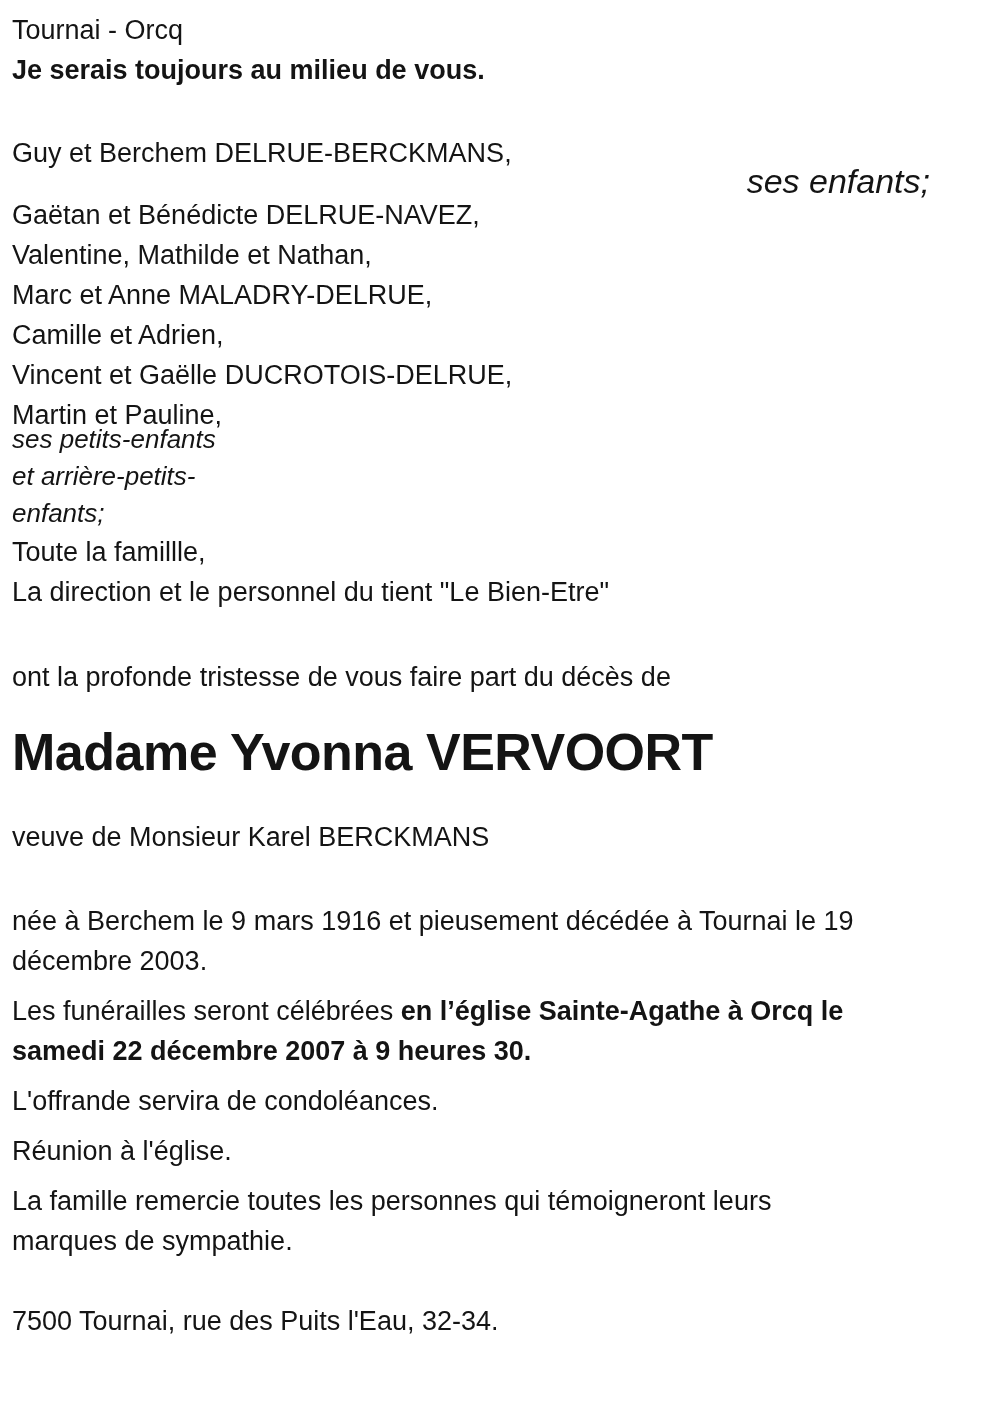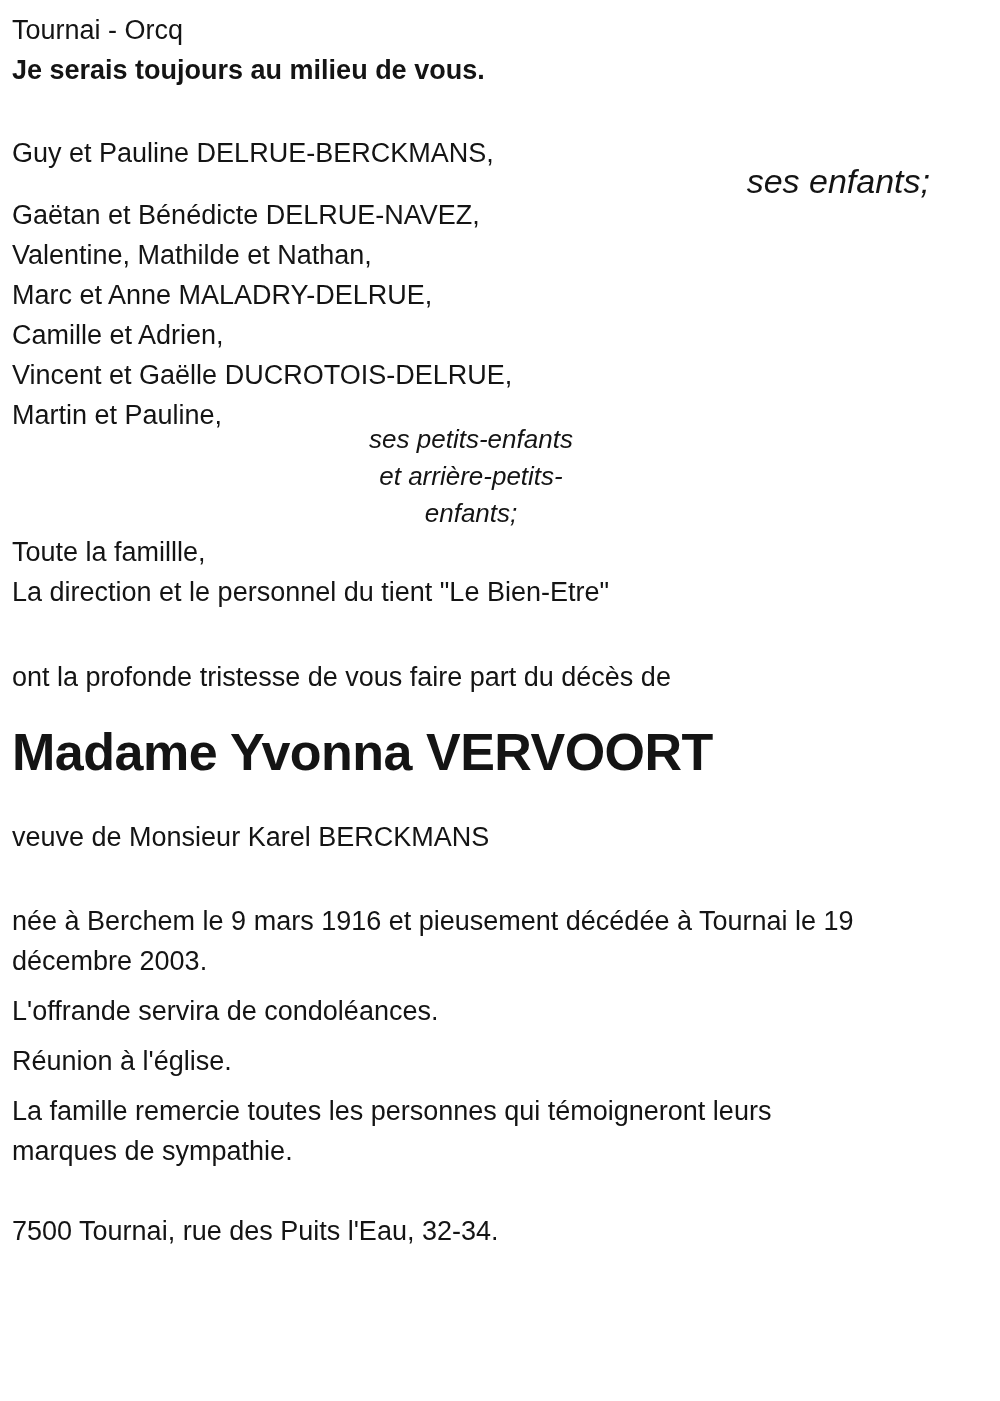--- a/index.html
+++ b/index.html
@@ -25,21 +25,21 @@
   }
   .bold { font-weight: bold; }
   .right-label {
     text-align: right;
     font-style: italic;
     font-size: 34px;
     line-height: 28px;
     white-space: nowrap;
   }
   .right-label-block {
-    text-align: center;
+    text-align: left;
     font-style: italic;
     font-size: 26px;
     line-height: 37px;
     margin-top: -14px;
     white-space: nowrap;
   }
   .label-offset { margin-top: -6px; }
   .names-block { margin-top: 43px; }
   .announcement { margin-top: 45px; }
   .deceased-title {
@@ -57,21 +57,21 @@
 </style>
 </head>
 <body>
 
 <div class="page">
 
   <div class="line">Tournai - Orcq</div>
   <div class="line bold">Je serais toujours au milieu de vous.</div>
 
   <div class="names-block">
-    <div class="line">Guy et Pauline DELRUE-BERCKMANS,</div>
+    <div class="line">Guy et Berchem DELRUE-BERCKMANS,</div>
     <div class="right-label label-offset">ses enfants;</div>
 
     <div class="line">Gaëtan et Bénédicte DELRUE-NAVEZ,</div>
     <div class="line">Valentine, Mathilde et Nathan,</div>
     <div class="line">Marc et Anne MALADRY-DELRUE,</div>
     <div class="line">Camille et Adrien,</div>
     <div class="line">Vincent et Gaëlle DUCROTOIS-DELRUE,</div>
     <div class="line">Martin et Pauline,</div>
 
     <div class="right-label-block">
@@ -88,20 +88,24 @@
 
   <h1 class="deceased-title">Madame Yvonna VERVOORT</h1>
 
   <div class="line widow-line">veuve de Monsieur Karel BERCKMANS</div>
 
   <div class="birth-para">
     <div class="line">née à Berchem le 9 mars 1916 et pieusement décédée à Tournai le 19</div>
     <div class="line">décembre 2003.</div>
   </div>
 
+  <div class="para">
+    <div class="line"><span>Les funérailles seront célébrées </span><span class="bold">en l’église Sainte-Agathe à Orcq le</span></div>
+    <div class="line bold">samedi 22 décembre 2007 à 9 heures 30.</div>
+  </div>
 
   <div class="line para">L'offrande servira de condoléances.</div>
 
   <div class="line para">Réunion à l'église.</div>
 
   <div class="para">
     <div class="line">La famille remercie toutes les personnes qui témoigneront leurs</div>
     <div class="line">marques de sympathie.</div>
   </div>
 

